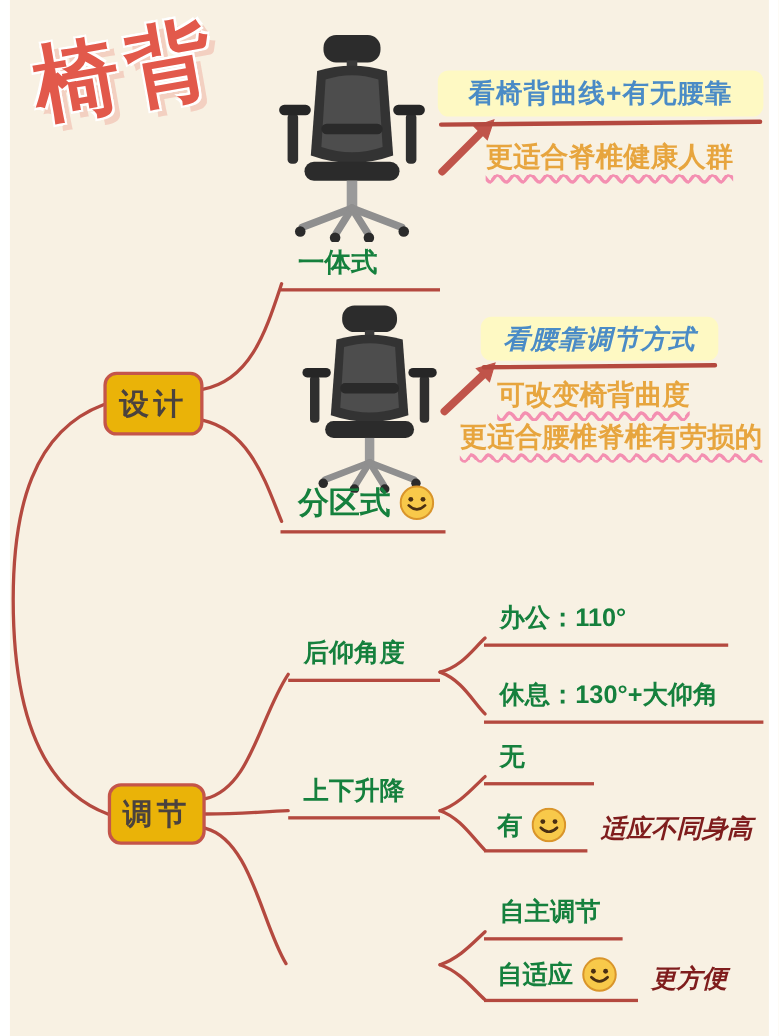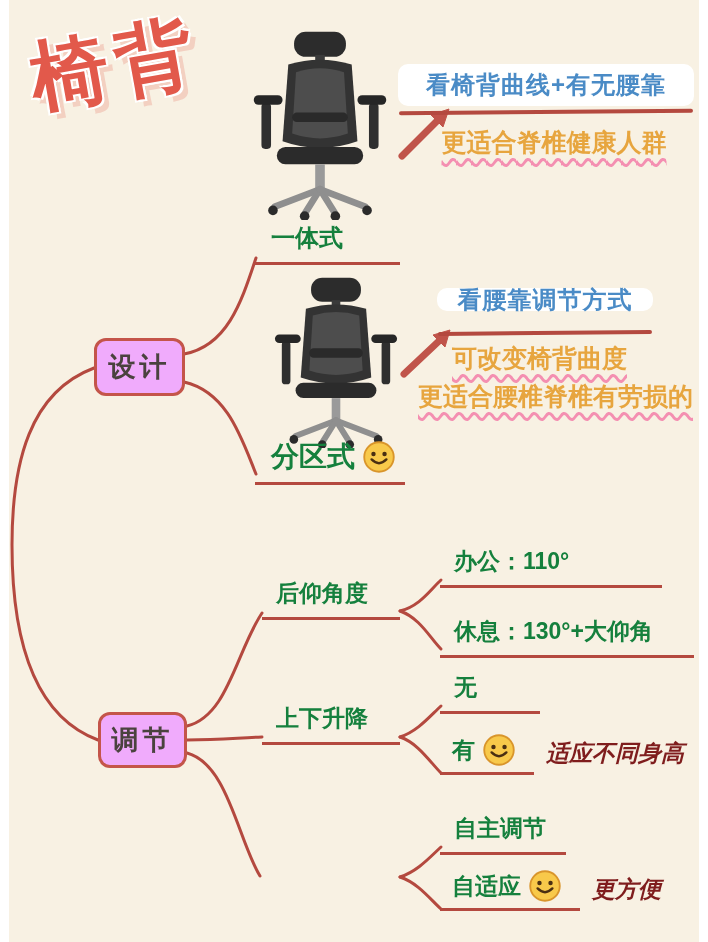--- a/index.html
+++ b/index.html
@@ -9,27 +9,27 @@
     font-family:"Liberation Sans", sans-serif;
   }
   .abs{position:absolute;}
   .edge{position:absolute;top:0;width:9px;height:942px;background:#ffffff;}
   .title{
     font-size:78px;font-weight:900;color:#e2594b;letter-spacing:8px;
     transform:rotate(-10deg);transform-origin:left top;line-height:1.05;
     text-shadow:2px 2px 0 #fff,-2px -2px 0 #fff,2px -2px 0 #fff,-2px 2px 0 #fff,6px 7px 0 rgba(226,89,75,0.22);
   }
   .node{
-    background:#f0abfc;border:3px solid #c4554a;border-radius:12px;
+    background:#eab308;border:3px solid #c4554a;border-radius:12px;
     display:flex;align-items:center;justify-content:center;
     font-size:27px;font-weight:700;color:#4a423e;letter-spacing:4px;
     box-sizing:border-box;
   }
   .pill{
-    background:#ffffff;color:#4a8bc6;font-weight:800;border-radius:10px;
+    background:#fef9c3;color:#4a8bc6;font-weight:800;border-radius:10px;
     display:flex;align-items:center;justify-content:center;font-size:24px;
     box-sizing:border-box;letter-spacing:1px;
   }
   .redline{background:#b4493f;height:4px;border-radius:2px;}
   .leaf{color:#15803d;font-weight:600;font-size:23px;white-space:nowrap;}
   .leaf-ul{border-bottom:3px solid #b4493f;padding-bottom:8px;box-sizing:border-box;}
   .orange{color:#e7a53e;font-weight:700;font-size:25px;white-space:nowrap;}
   .wavy{text-decoration:underline wavy #f48fb1 3px;text-underline-offset:7px;}
   .annot{color:#7f1d1d;font-weight:700;font-style:italic;font-size:23px;white-space:nowrap;}
   .row{display:flex;align-items:flex-end;gap:12px;}
@@ -122,21 +122,21 @@
       <line x1="85" y1="168" x2="132" y2="186"></line>
     </g>
     <g fill="#2b2b2b">
       <circle cx="36" cy="190" r="5"></circle>
       <circle cx="69" cy="196" r="5"></circle>
       <circle cx="101" cy="196" r="5"></circle>
       <circle cx="134" cy="190" r="5"></circle>
     </g>
   </svg>
 
-  <div class="abs pill" style="left:437px;top:288px;width:216px;height:23px;">看腰靠调节方式</div>
+  <div class="abs pill" style="left:437px;top:288px;width:216px;height:40px;font-style:italic;">看腰靠调节方式</div>
   <div class="abs redline" style="left:438px;top:331px;width:214px;transform:rotate(-0.5deg);"></div>
   <div class="abs orange wavy" style="left:452px;top:342px;">可改变椅背曲度</div>
   <div class="abs orange wavy" style="left:418px;top:380px;">更适合腰椎脊椎有劳损的</div>
 
   <div class="abs" style="left:255px;top:438px;width:150px;">
     <div class="ul-group" style="padding-left:16px;">
       <span class="leaf" style="font-size:28px;">分区式</span>
       <svg width="32" height="32" viewBox="0 0 26 26">
         <circle cx="13" cy="13" r="12" fill="#f8c94a" stroke="#d9952b" stroke-width="1.5"></circle>
         <circle cx="8.5" cy="10.5" r="1.8" fill="#4a2f12"></circle>

